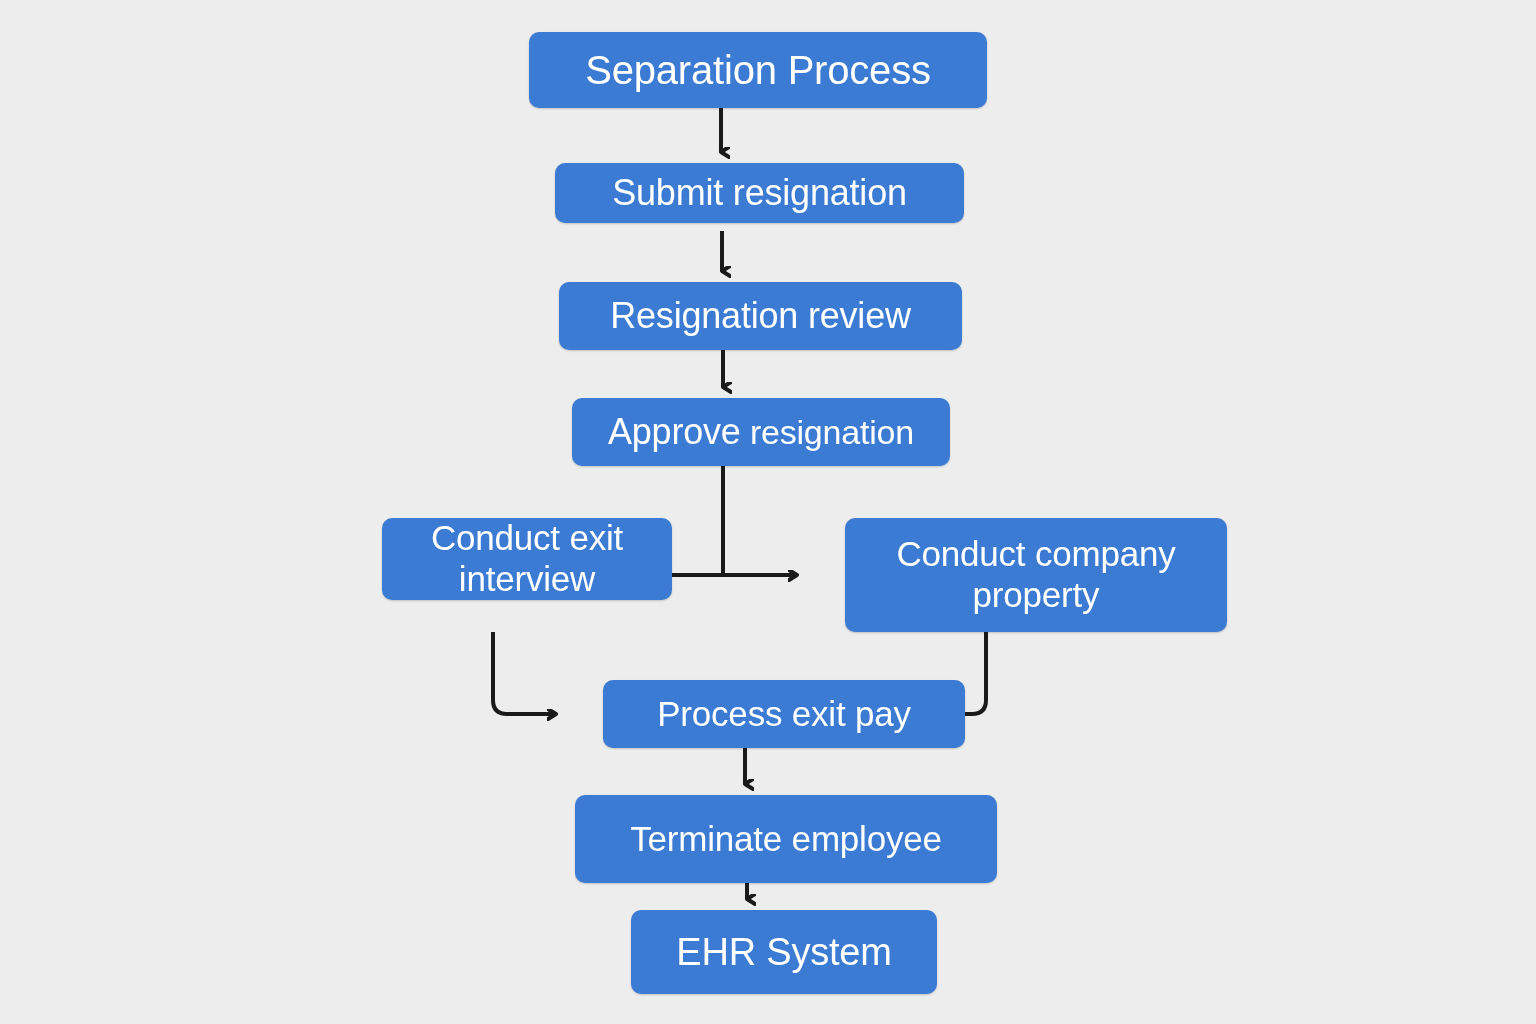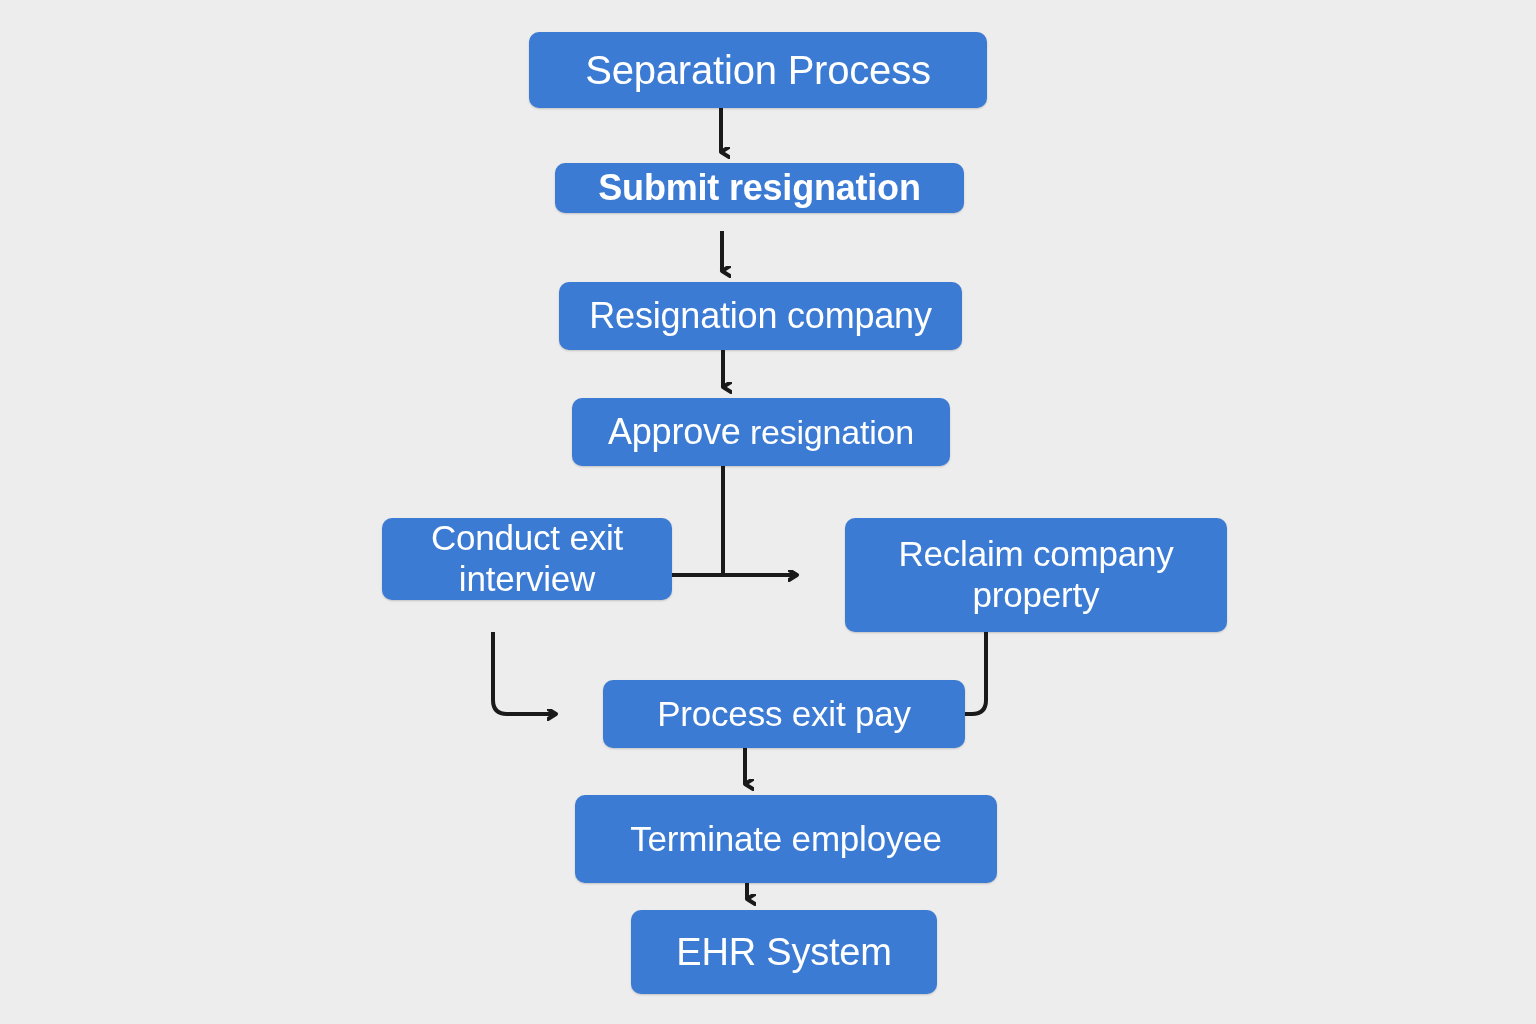--- a/index.html
+++ b/index.html
@@ -39,21 +39,21 @@
     text-align: center;
     line-height: 1.16;
     letter-spacing: -0.2px;
     font-weight: 500;
     box-shadow: 0 1px 2px rgba(0,0,0,0.18);
     white-space: pre-line;
     padding: 0 10px;
     margin-left: 37px;
   }
   .n-sep       { left: 492px;  top: 32px;  width: 458px; height: 76px;  font-size: 40px; }
-  .n-submit    { left: 518px;  top: 163px; width: 409px; height: 50px;  font-size: 36px; font-weight: bold; }
+  .n-submit    { left: 518px;  top: 163px; width: 409px; height: 60px;  font-size: 36px; }
   .n-review    { left: 522px;  top: 282px; width: 403px; height: 68px;  font-size: 36px; }
   .n-approve   { left: 535px;  top: 398px; width: 378px; height: 68px;  font-size: 34px; }
   .n-approve .word-strong { font-size: 36px; }
   .n-exit      { left: 345px;  top: 518px; width: 290px; height: 82px; font-size: 35px; }
   .n-reclaim   { left: 808px;  top: 518px; width: 382px; height: 114px; font-size: 35px; }
   .n-finalpay  { left: 566px;  top: 680px; width: 362px; height: 68px;  font-size: 35px; }
   .n-terminate { left: 538px;  top: 795px; width: 422px; height: 88px;  font-size: 35px; }
   .n-ehr       { left: 594px;  top: 910px; width: 306px; height: 84px;  font-size: 38px; }
   .node-label {
     display: block;
@@ -104,34 +104,34 @@
 
   <div class="node n-sep">
     <span class="node-label">Separation Process</span>
   </div>
 
   <div class="node n-submit">
     <span class="node-label">Submit resignation</span>
   </div>
 
   <div class="node n-review">
-    <span class="node-label">Resignation company</span>
+    <span class="node-label">Resignation review</span>
   </div>
 
   <div class="node n-approve">
     <span class="node-label"><span class="word-strong">Approve</span><span> resignation</span></span>
   </div>
 
   <div class="node n-exit">
     <span class="node-label">Conduct exit
 interview</span>
   </div>
 
   <div class="node n-reclaim">
-    <span class="node-label">Reclaim company
+    <span class="node-label">Conduct company
 property</span>
   </div>
 
   <div class="node n-finalpay">
     <span class="node-label">Process exit pay</span>
   </div>
 
   <div class="node n-terminate">
     <span class="node-label">Terminate employee</span>
   </div>

